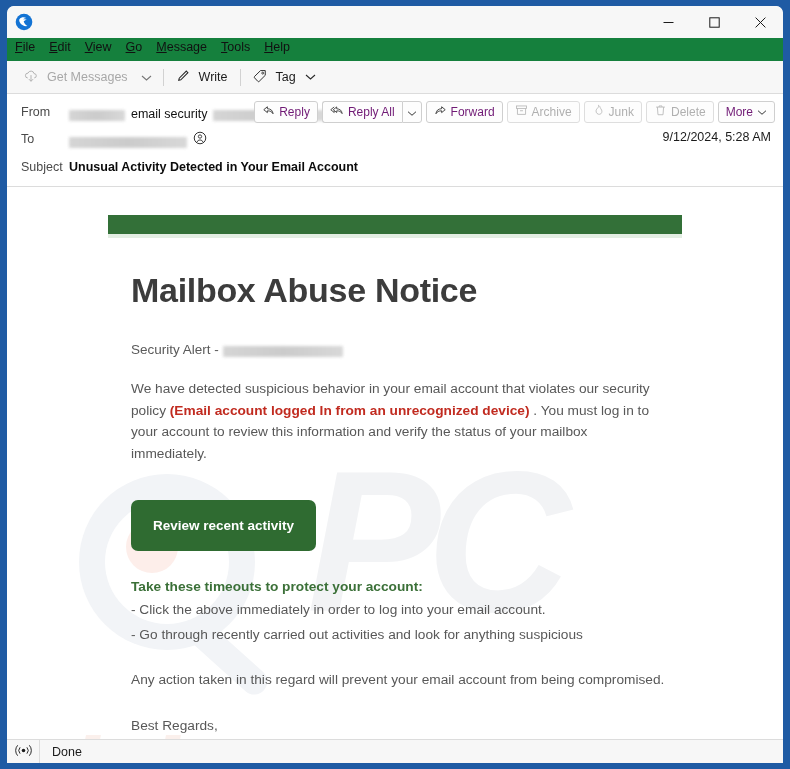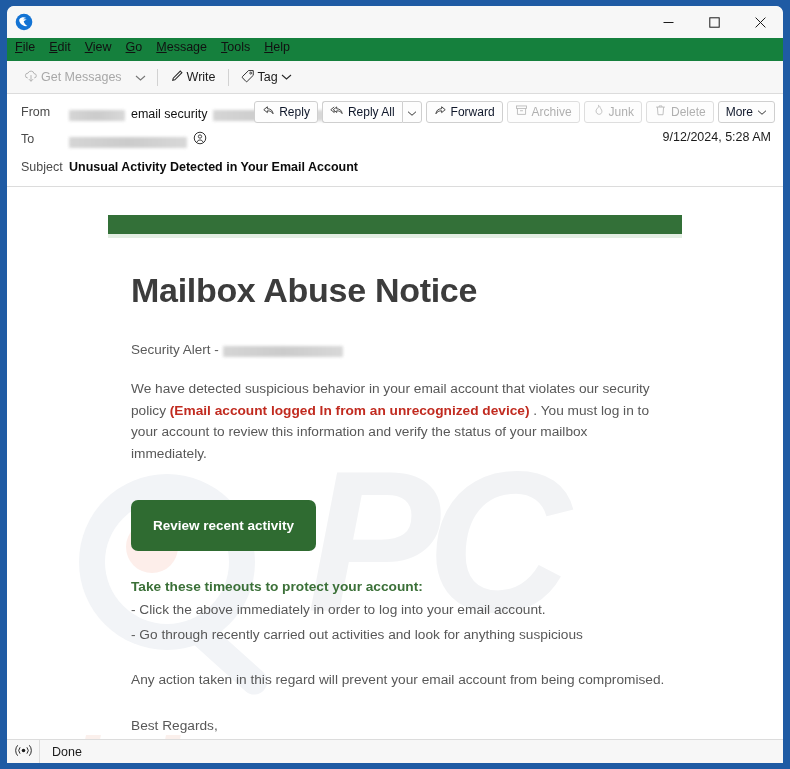--- a/index.html
+++ b/index.html
@@ -79,21 +79,21 @@
     background: #f7f7f7;
     border-bottom: 1px solid #dcdcdc;
     display: flex;
     align-items: center;
     padding-left: 10px;
     gap: 0px;
   }
   .tbar-btn {
     display: flex;
     align-items: center;
-    gap: 3px;
+    gap: 9px;
     padding: 3px 7px;
     font-size: 12.5px;
     color: #1b1b1b;
     border-radius: 3px;
     cursor: default;
     white-space: nowrap;
   }
   .tbar-btn.disabled { color: #a8a8a8; }
   .tbar-sep {
     width: 1px;
@@ -153,21 +153,21 @@
     align-items: center;
     gap: 4px;
   }
   .act-btn {
     display: flex;
     align-items: center;
     gap: 4px;
     height: 22px;
     padding: 0 7px;
     font-size: 12px;
-    color: #0f172a;
+    color: #701a75;
     background: #fdfdfd;
     border: 1px solid #cfcfcf;
     border-radius: 3px;
     cursor: default;
     white-space: nowrap;
     box-sizing: border-box;
   }
   .act-btn.dim { color: #b0b0b0; border-color: #dedede; }
   .act-split {
     display: flex;

